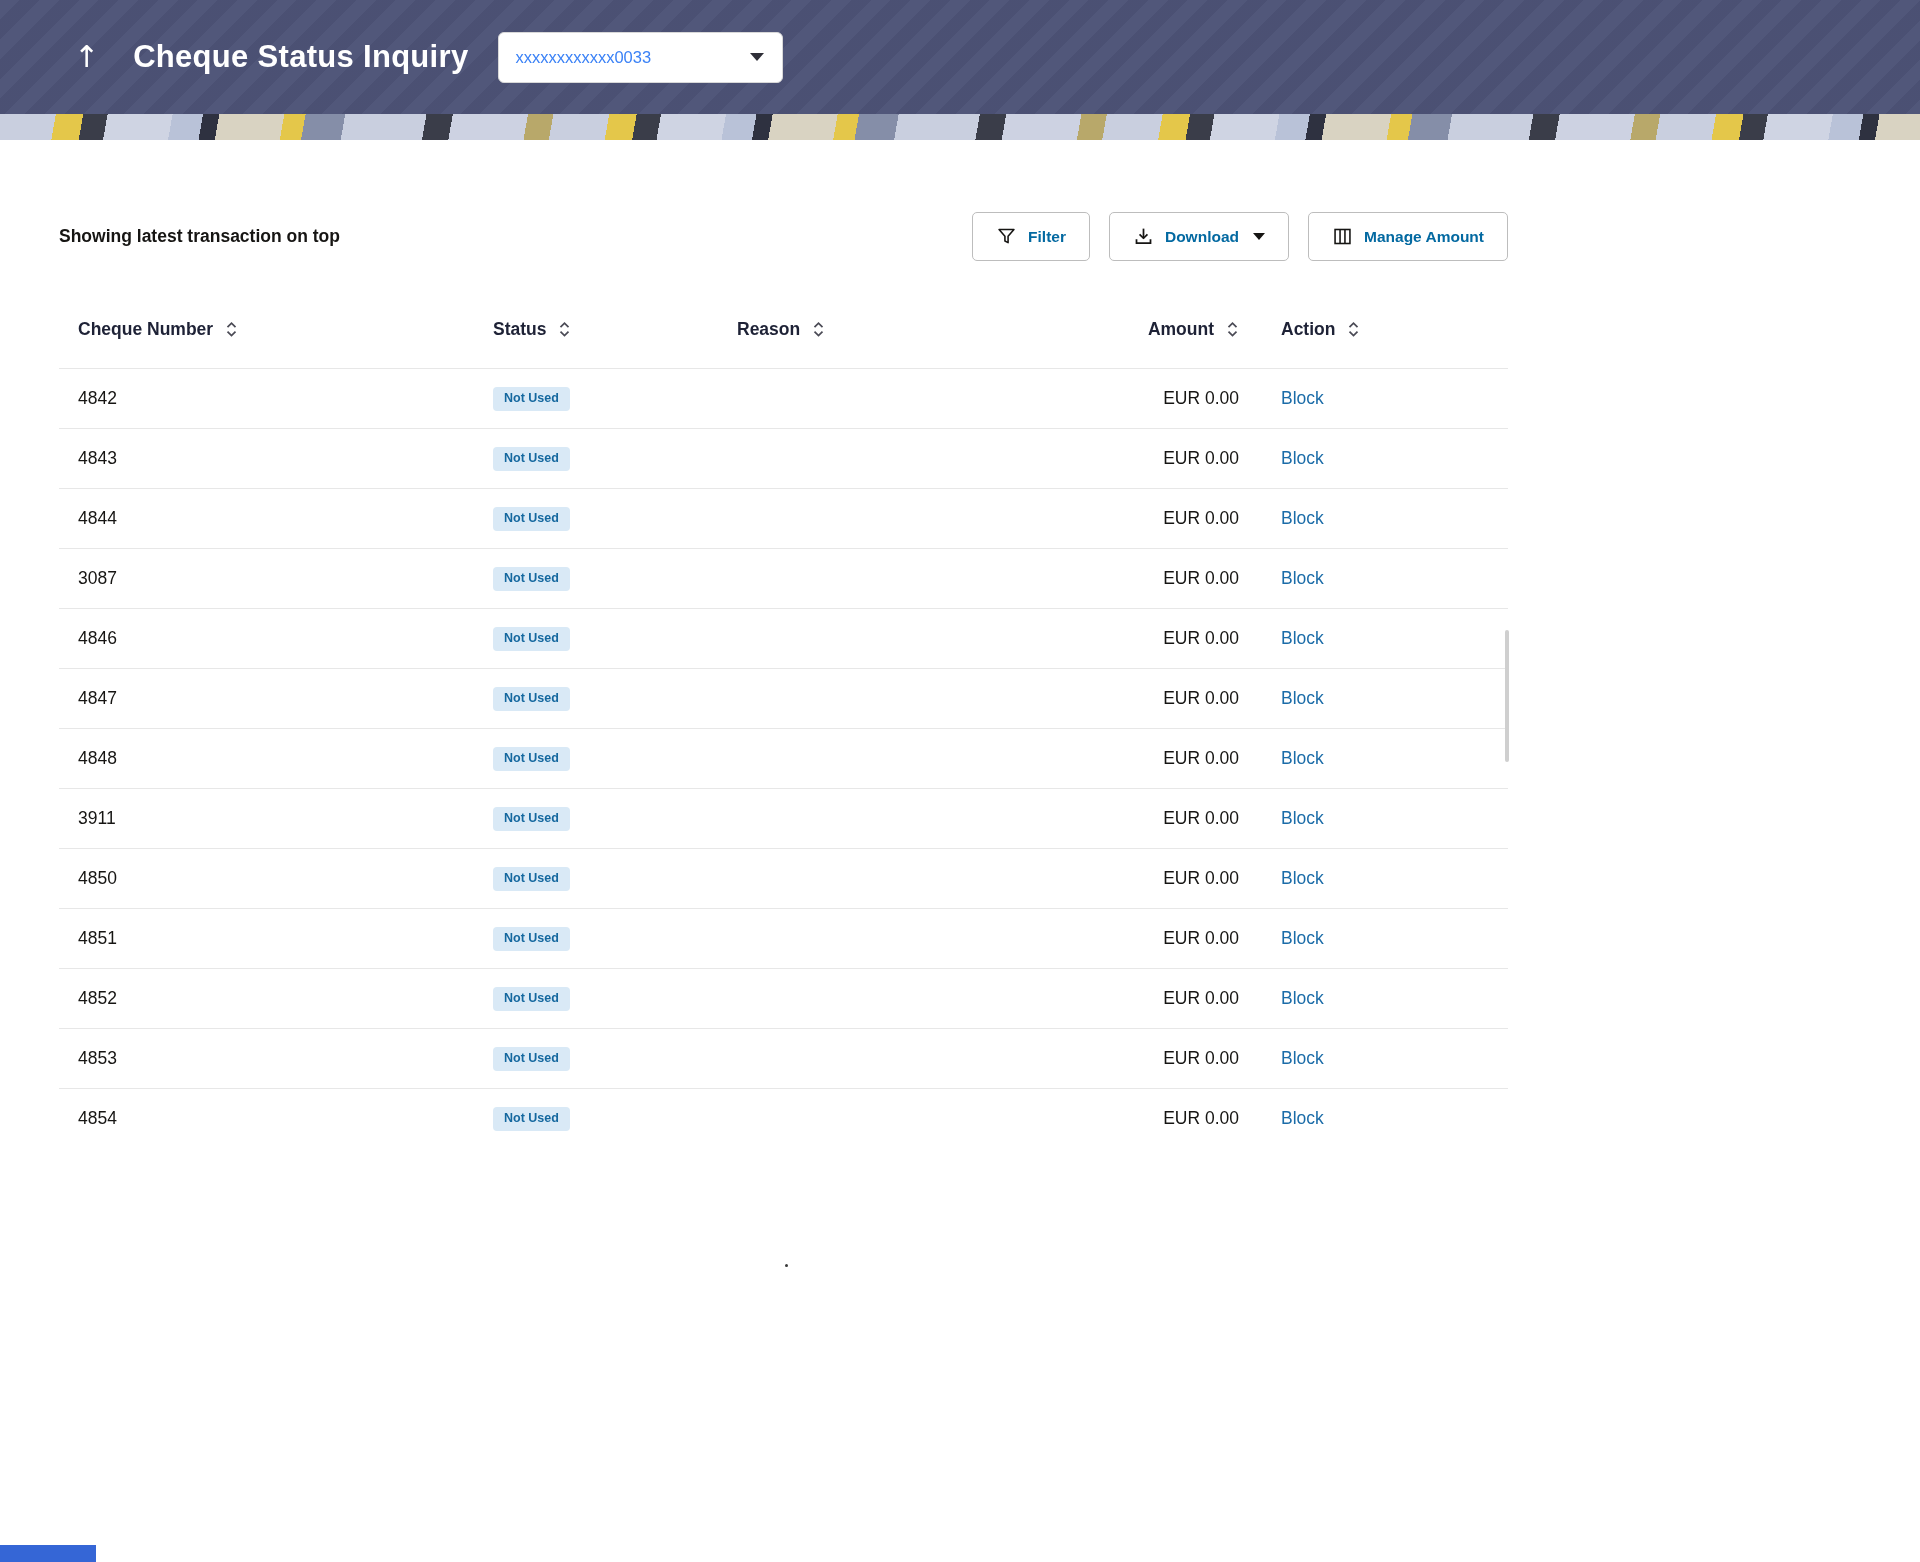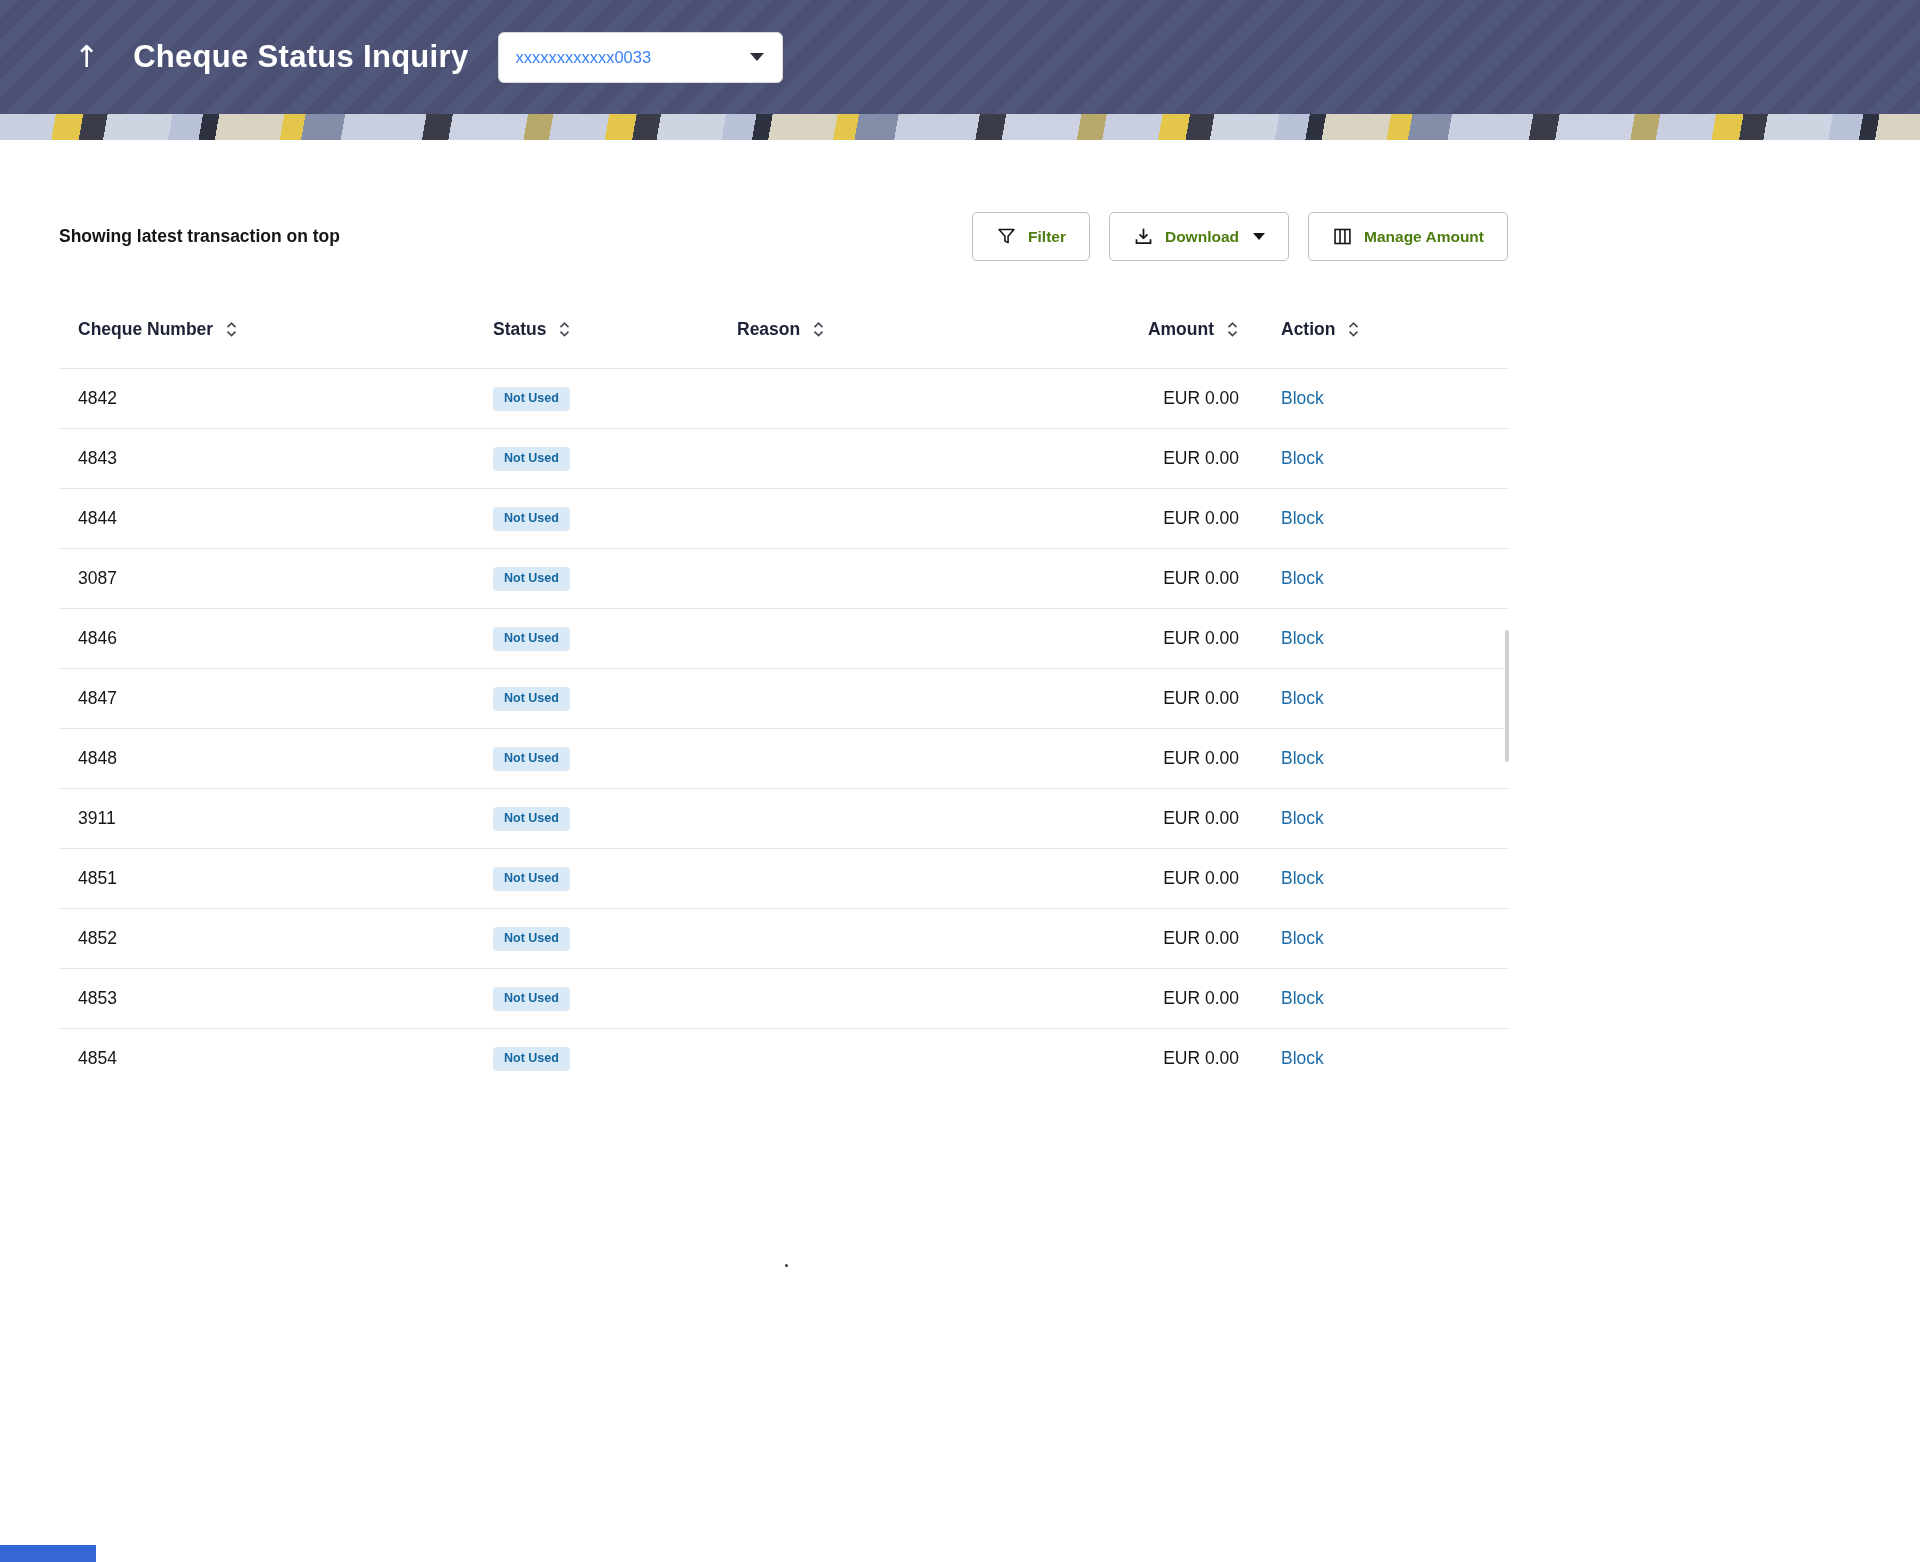--- a/index.html
+++ b/index.html
@@ -83,21 +83,21 @@
     display: flex; align-items: center; justify-content: space-between;
   }
   .caption { font-size: 17.5px; font-weight: 700; color: #161513; }
   .btn-group { display: flex; align-items: center; gap: 19px; }
   .btn {
     display: inline-flex; align-items: center; gap: 11px;
     height: 49px; padding: 0 23px;
     background: #ffffff;
     border: 1px solid #bdbdbd;
     border-radius: 5px;
-    font-size: 15.5px; font-weight: 600; color: #4d7c0f;
+    font-size: 15.5px; font-weight: 600; color: #0369a1;
     font-family: "Liberation Sans", sans-serif;
     cursor: pointer;
   }
   .btn svg { display: block; }
   .btn .caret-sm {
     width: 0; height: 0; margin-left: 3px;
     border-left: 6px solid transparent;
     border-right: 6px solid transparent;
     border-top: 7px solid #161513;
   }
@@ -349,20 +349,27 @@
         </tr>
 
         <tr>
           <td class="c1"><span>3911</span></td>
           <td class="c2"><span class="badge">Not Used</span></td>
           <td class="c3"><span></span></td>
           <td class="c4"><span>EUR 0.00</span></td>
           <td class="c5"><a class="action-link" href="#">Block</a></td>
         </tr>
 
+        <tr>
+          <td class="c1"><span>4850</span></td>
+          <td class="c2"><span class="badge">Not Used</span></td>
+          <td class="c3"><span></span></td>
+          <td class="c4"><span>EUR 0.00</span></td>
+          <td class="c5"><a class="action-link" href="#">Block</a></td>
+        </tr>
 
         <tr>
           <td class="c1"><span>4851</span></td>
           <td class="c2"><span class="badge">Not Used</span></td>
           <td class="c3"><span></span></td>
           <td class="c4"><span>EUR 0.00</span></td>
           <td class="c5"><a class="action-link" href="#">Block</a></td>
         </tr>
 
         <tr>

